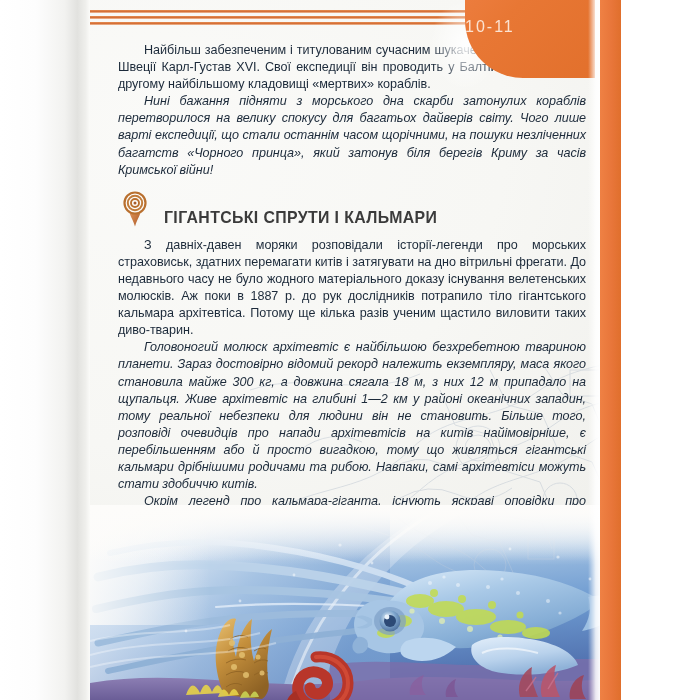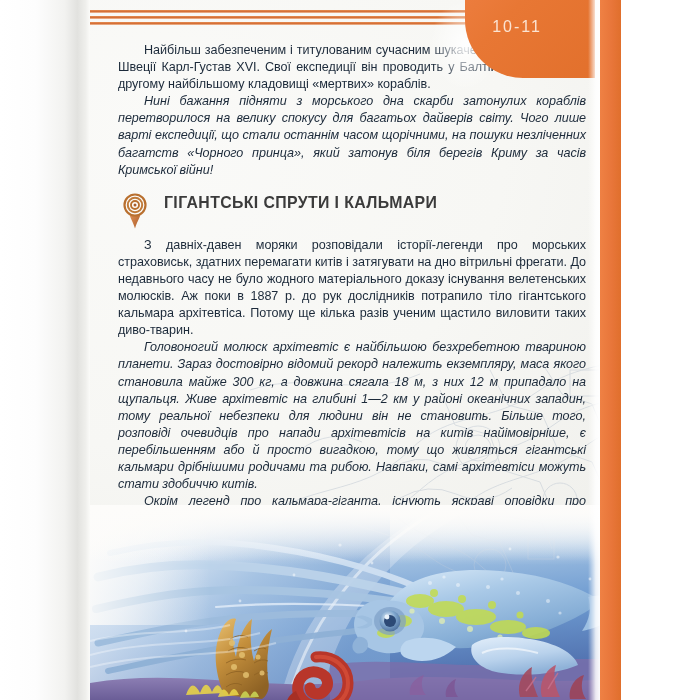--- a/index.html
+++ b/index.html
@@ -90,21 +90,21 @@
     position: absolute;
     left: 465px; top: -40px;
     width: 130px; height: 118px;
     background: linear-gradient(135deg, #ef8044 0%, #e87734 40%, #e2702c 100%);
     border-bottom-left-radius: 58px;
   }
   .folio-num {
     position: absolute;
     left: 0; top: 58px;
     width: 104px;
-    text-align: center;
+    text-align: left;
     color: #fbe3d2;
     font-size: 16px;
     letter-spacing: 2px;
     font-family: "Liberation Sans", sans-serif;
   }
   .folio-glow {
     position: absolute;
     left: 430px; top: 0px;
     width: 70px; height: 90px;
     background: radial-gradient(closest-side, rgba(255,255,255,.95), rgba(255,255,255,0));
@@ -138,21 +138,21 @@
     color: #1c2a3a;
     text-align: justify;
     font-family: "Liberation Sans", sans-serif;
     letter-spacing: -0.05px;
   }
   p.body + p.body { margin-top: 0px; font-style: italic; }
 
   
   .section-head {
     display: flex;
-    align-items: flex-start;
+    align-items: flex-end;
     margin: 14px 0 10px 0;
     height: 34px;
   }
   .pin-icon {
     width: 30px; height: 36px;
     flex: 0 0 30px;
     margin-right: 14px;
     margin-left: 2px;
   }
   .section-title {

